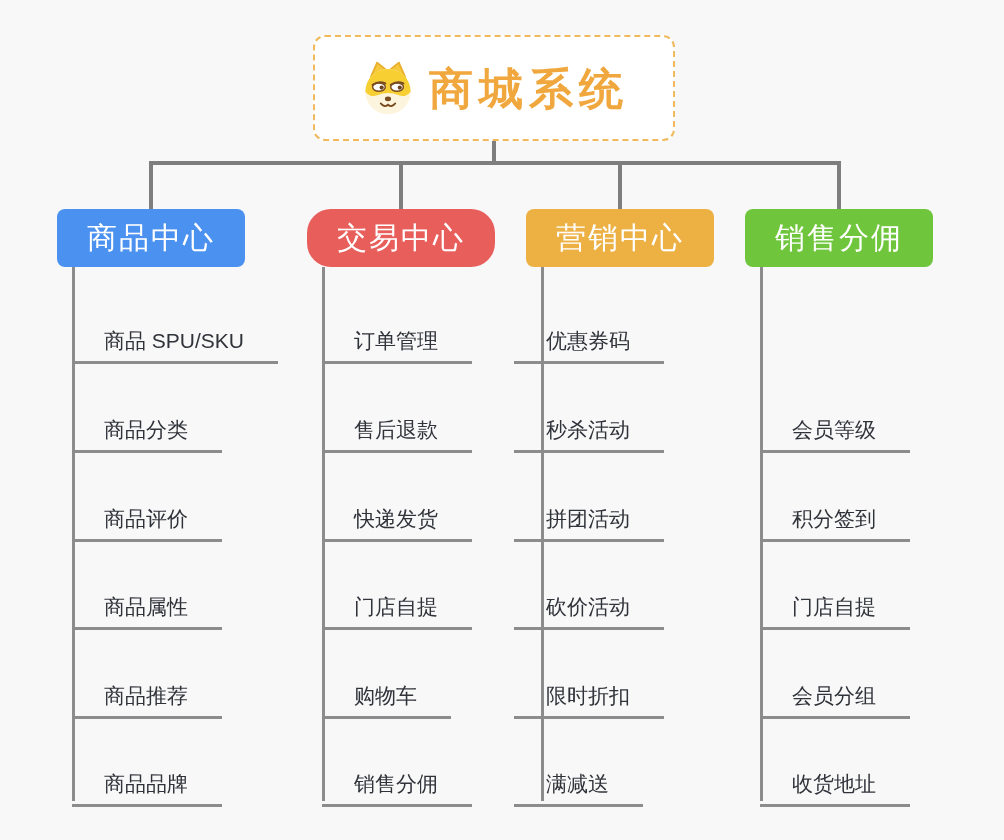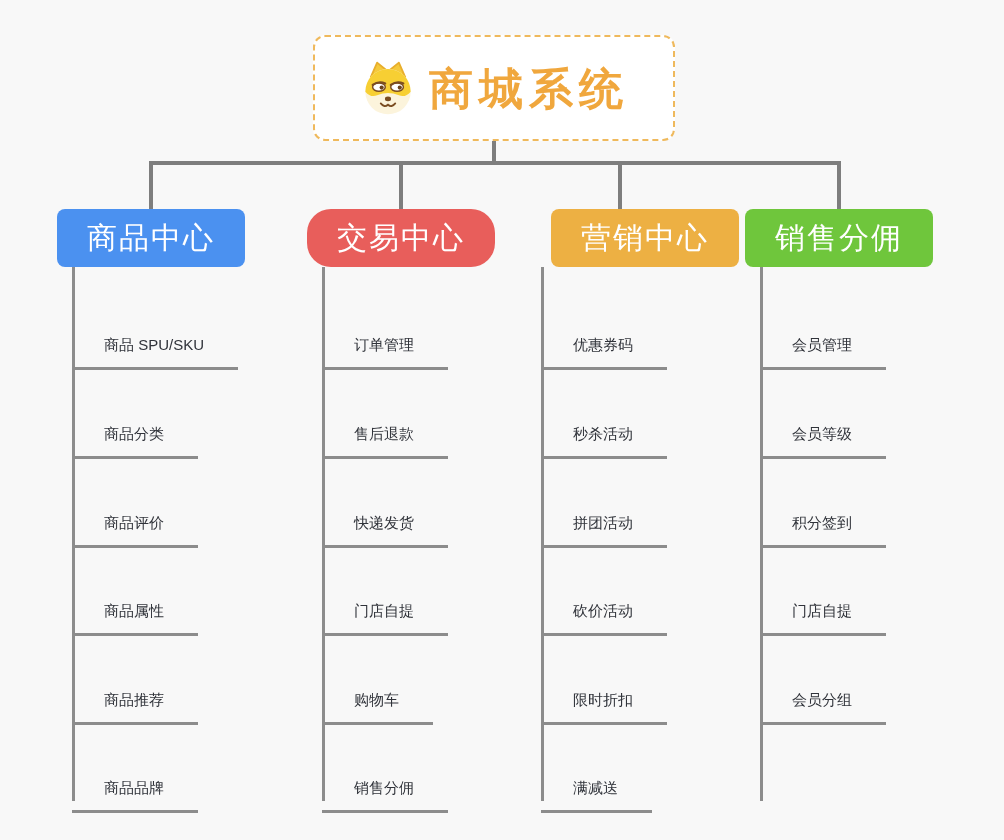--- a/index.html
+++ b/index.html
@@ -28,32 +28,32 @@
     padding-top:2px;white-space:nowrap;
   }
 
   
   .branch{
     position:absolute;top:209px;width:188px;height:58px;border-radius:8px;
     color:#ffffff;font-size:30px;letter-spacing:2px;
     display:flex;align-items:center;justify-content:center;
     box-sizing:border-box;white-space:nowrap;
   }
-  .b0{left:57px}.b1{left:307px}.b2{left:551px}.b3{left:745px}
+  .b0{left:57px}.b1{left:307px}.b2{left:526px}.b3{left:745px}
   .t0{left:72px}.t1{left:322px}.t2{left:541px}.t3{left:760px}
 
   
   .leaf{
     position:absolute;height:44px;box-sizing:content-box;
     display:flex;align-items:flex-end;
-    padding:0 34px 12px 32px;
+    padding:0 34px 6px 32px;
     border-bottom:3px solid #8c8c8c;
-    font-size:15px;color:#30333a;white-space:nowrap;
+    font-size:21px;color:#30333a;white-space:nowrap;
   }
-  .c0{left:72px}.c1{left:322px}.c2{left:541px}.c3{left:760px}
+  .c0{left:72px}.c1{left:322px}.c2{left:514px}.c3{left:760px}
   .r0{top:311px}.r1{top:400px}.r2{top:489px}.r3{top:577px}.r4{top:666px}.r5{top:754px}
 </style>
 </head>
 <body>
 
 <div class="stage">
 
   <div class="vline" style="left:492px;top:140px;height:23px;"></div>
   <div class="hline" style="left:149px;top:161px;width:692px;"></div>
   <div class="vline" style="left:149px;top:161px;height:48px;"></div>
@@ -105,19 +105,19 @@
   <div class="leaf c1 r4">购物车</div>
   <div class="leaf c1 r5">销售分佣</div>
 
   <div class="leaf c2 r0">优惠券码</div>
   <div class="leaf c2 r1">秒杀活动</div>
   <div class="leaf c2 r2">拼团活动</div>
   <div class="leaf c2 r3">砍价活动</div>
   <div class="leaf c2 r4">限时折扣</div>
   <div class="leaf c2 r5">满减送</div>
 
-  <div class="leaf c3 r0">会员管理</div>
   <div class="leaf c3 r1">会员等级</div>
   <div class="leaf c3 r2">积分签到</div>
   <div class="leaf c3 r3">门店自提</div>
   <div class="leaf c3 r4">会员分组</div>
+  <div class="leaf c3 r5">收货地址</div>
 
 </div>
 
 </body></html>

